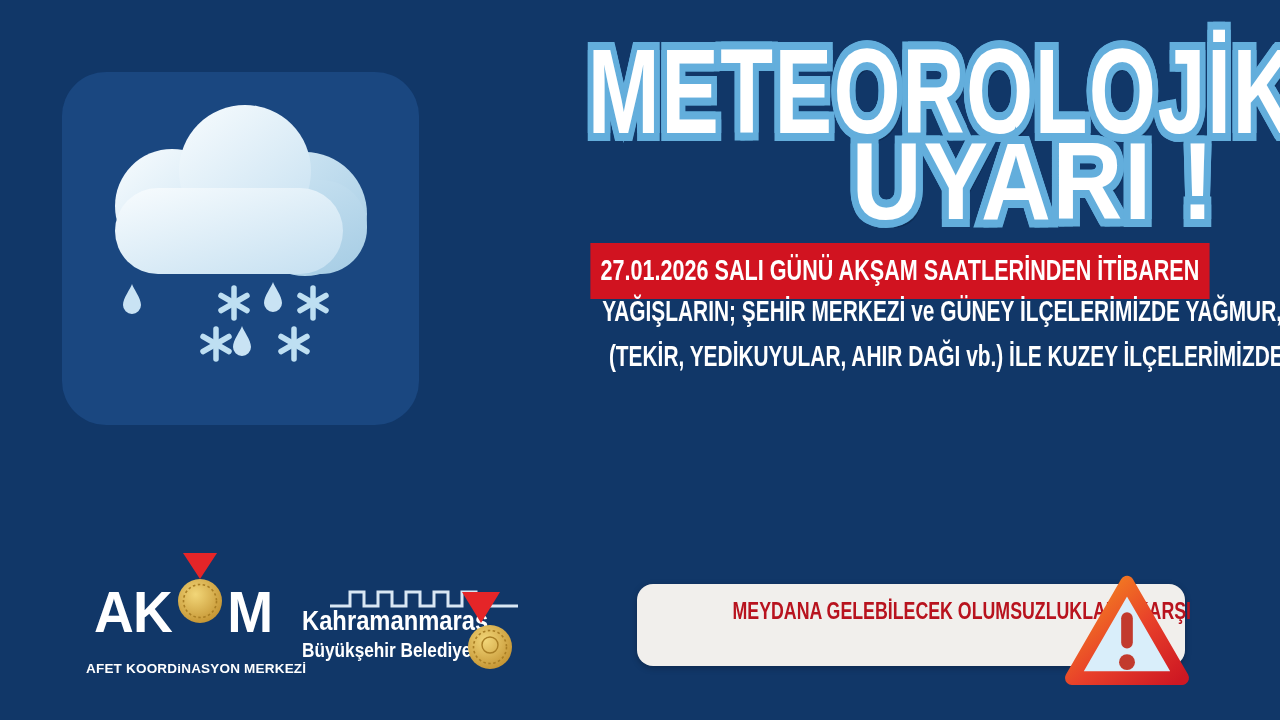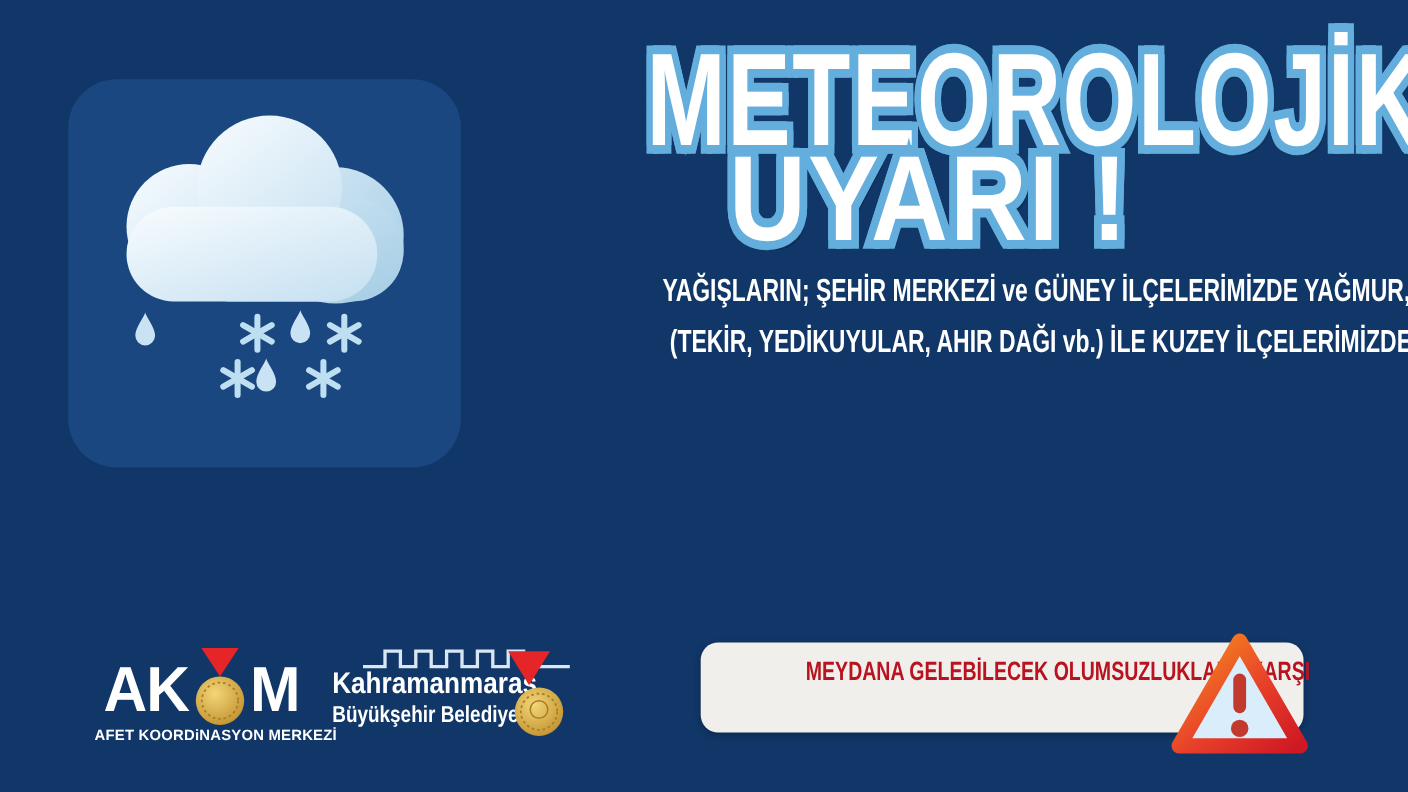--- a/index.html
+++ b/index.html
@@ -11,21 +11,21 @@
     -webkit-font-smoothing:antialiased;
   }
   
   .icon-panel {
     position:absolute; left:62px; top:72px; width:357px; height:353px;
     background:#1A4780; border-radius:44px;
   }
   .icon-panel svg { position:absolute; inset:0; }
 
   
-  .title { position:absolute; left:450px; top:38px; width:790px; text-align:center; }
+  .title { position:absolute; left:450px; top:38px; width:790px; text-align:right; }
   .title-l1 { height:106px; line-height:106px; font-size:120px; }
   .title-l2 { height:84px;  line-height:74px;  font-size:110px; }
   .t-scale-1 { display:inline-block; transform:scaleX(0.72); transform-origin:center; white-space:nowrap; letter-spacing:2px; }
   .t-scale-2 { display:inline-block; transform:scaleX(0.88); transform-origin:center; white-space:nowrap; letter-spacing:2px; }
   .stroke-txt { position:relative; z-index:0; color:#fff; }
   .stroke-txt::before {
     content:attr(data-text);
     position:absolute; left:0; top:0; z-index:-1; white-space:nowrap;
     color:#63AEDC; -webkit-text-stroke:16px #63AEDC;
     text-shadow:6px 8px 0 rgba(9,32,64,0.45),
@@ -48,21 +48,21 @@
     padding:13px 85px 0 15px; text-align:center; color:#B8131E;
     box-shadow:0 2px 6px rgba(0,0,0,0.25);
   }
   .advice-line { font-size:24px; line-height:28px; }
   .advice-line .cond { transform:scaleX(0.74); }
 
   .warning-tri { position:absolute; left:1058px; top:570px; width:138px; height:125px; }
 
   
   .akom { position:absolute; left:86px; top:570px; width:194px; }
-  .akom-row { display:flex; align-items:flex-end; justify-content:center; height:82px; padding-top:8px; position:relative; }
+  .akom-row { display:flex; align-items:flex-start; justify-content:center; height:82px; padding-top:8px; position:relative; }
   .akom-letters { font-size:58px; letter-spacing:-1px; display:inline-block; transform:scaleX(0.95); }
   .medal-wrap { position:relative; width:46px; height:46px; margin:0 3px; flex:0 0 auto; }
   .ribbon {
     position:absolute; left:50%; margin-left:-17px; top:-25px; width:0; height:0;
     border-left:17px solid transparent; border-right:17px solid transparent;
     border-top:26px solid #E52528;
   }
   .akom-sub { margin-top:1px; text-align:center; font-size:13.5px; white-space:nowrap; letter-spacing:0.2px; }
 
   
@@ -124,20 +124,23 @@
   <div class="title">
     <div class="title-l1">
       <span class="t-scale-1 stroke-txt" data-text="METEOROLOJİK">METEOROLOJİK</span>
     </div>
     <div class="title-l2">
       <span class="t-scale-2 stroke-txt" data-text="UYARI !">UYARI !</span>
     </div>
   </div>
 
   <div class="content">
+    <div class="line alert-line">
+      <span class="cond">27.01.2026 SALI GÜNÜ AKŞAM SAATLERİNDEN İTİBAREN</span>
+    </div>
     <div class="line body-line">
       <span class="cond">YAĞIŞLARIN; ŞEHİR MERKEZİ ve GÜNEY İLÇELERİMİZDE YAĞMUR,</span>
     </div>
     <div class="line body-line">
       <span class="cond">(TEKİR, YEDİKUYULAR, AHIR DAĞI vb.) İLE KUZEY İLÇELERİMİZDE İSE</span>
     </div>
   </div>
 
   <div class="advice-box">
     <div class="advice-line">

